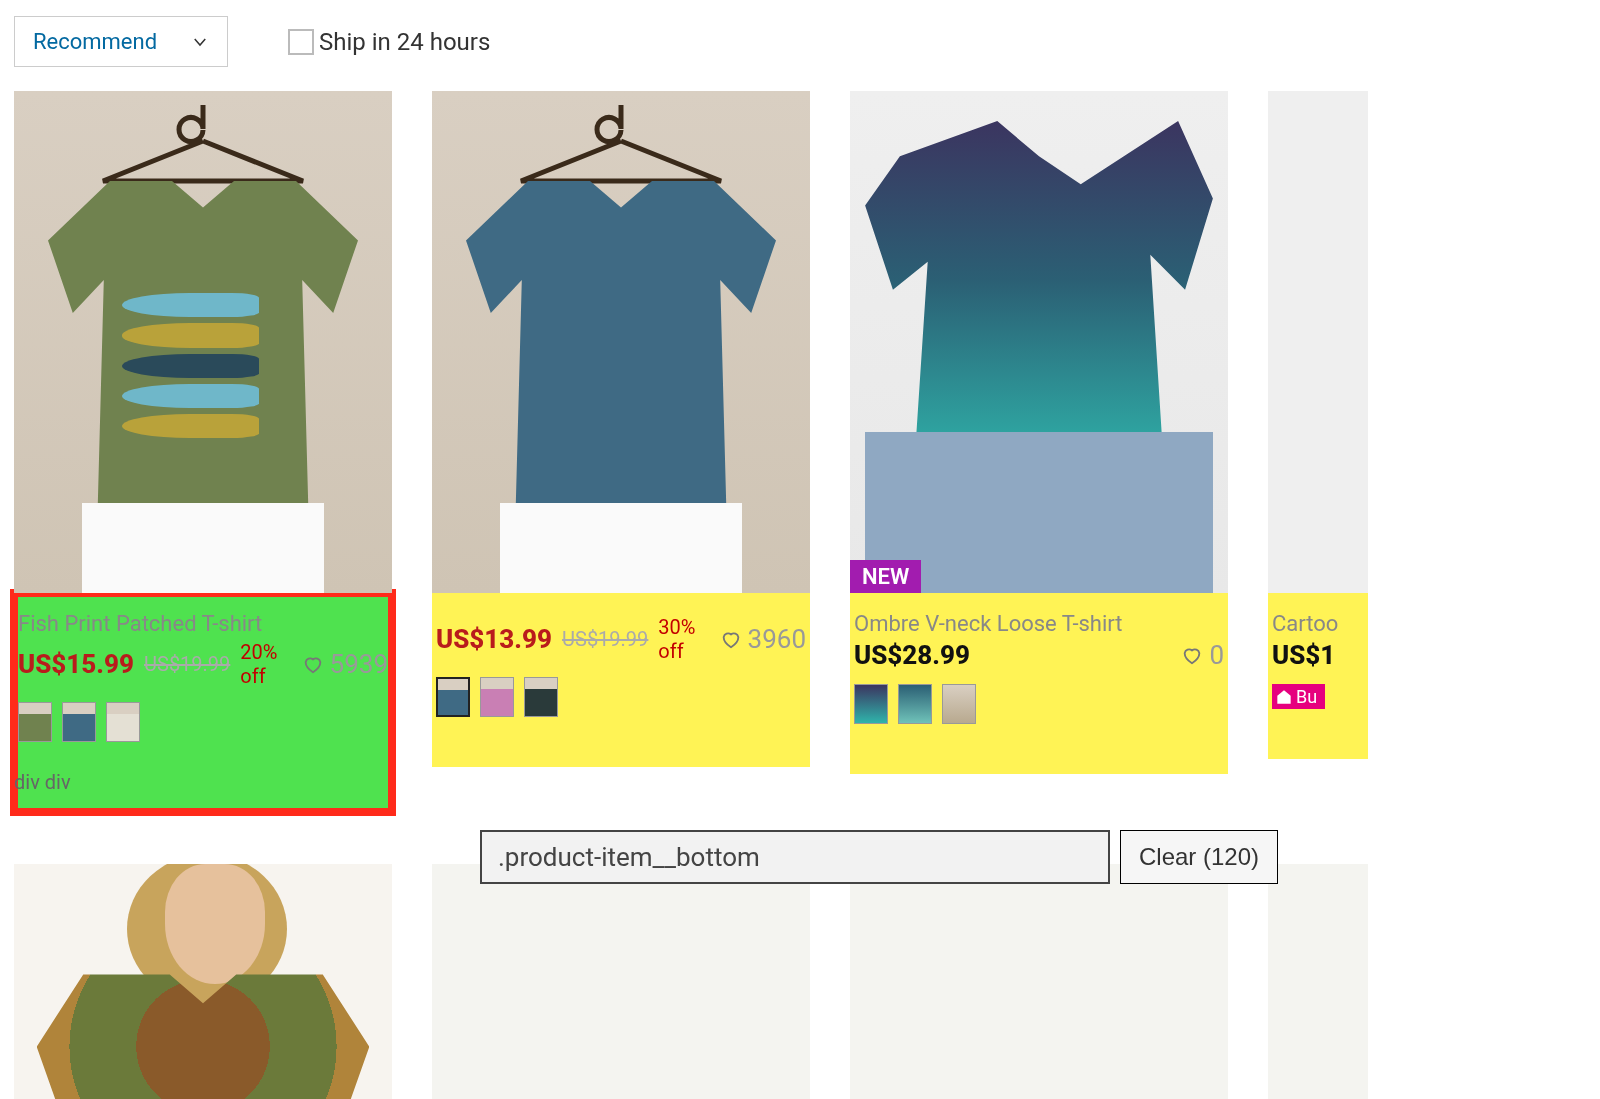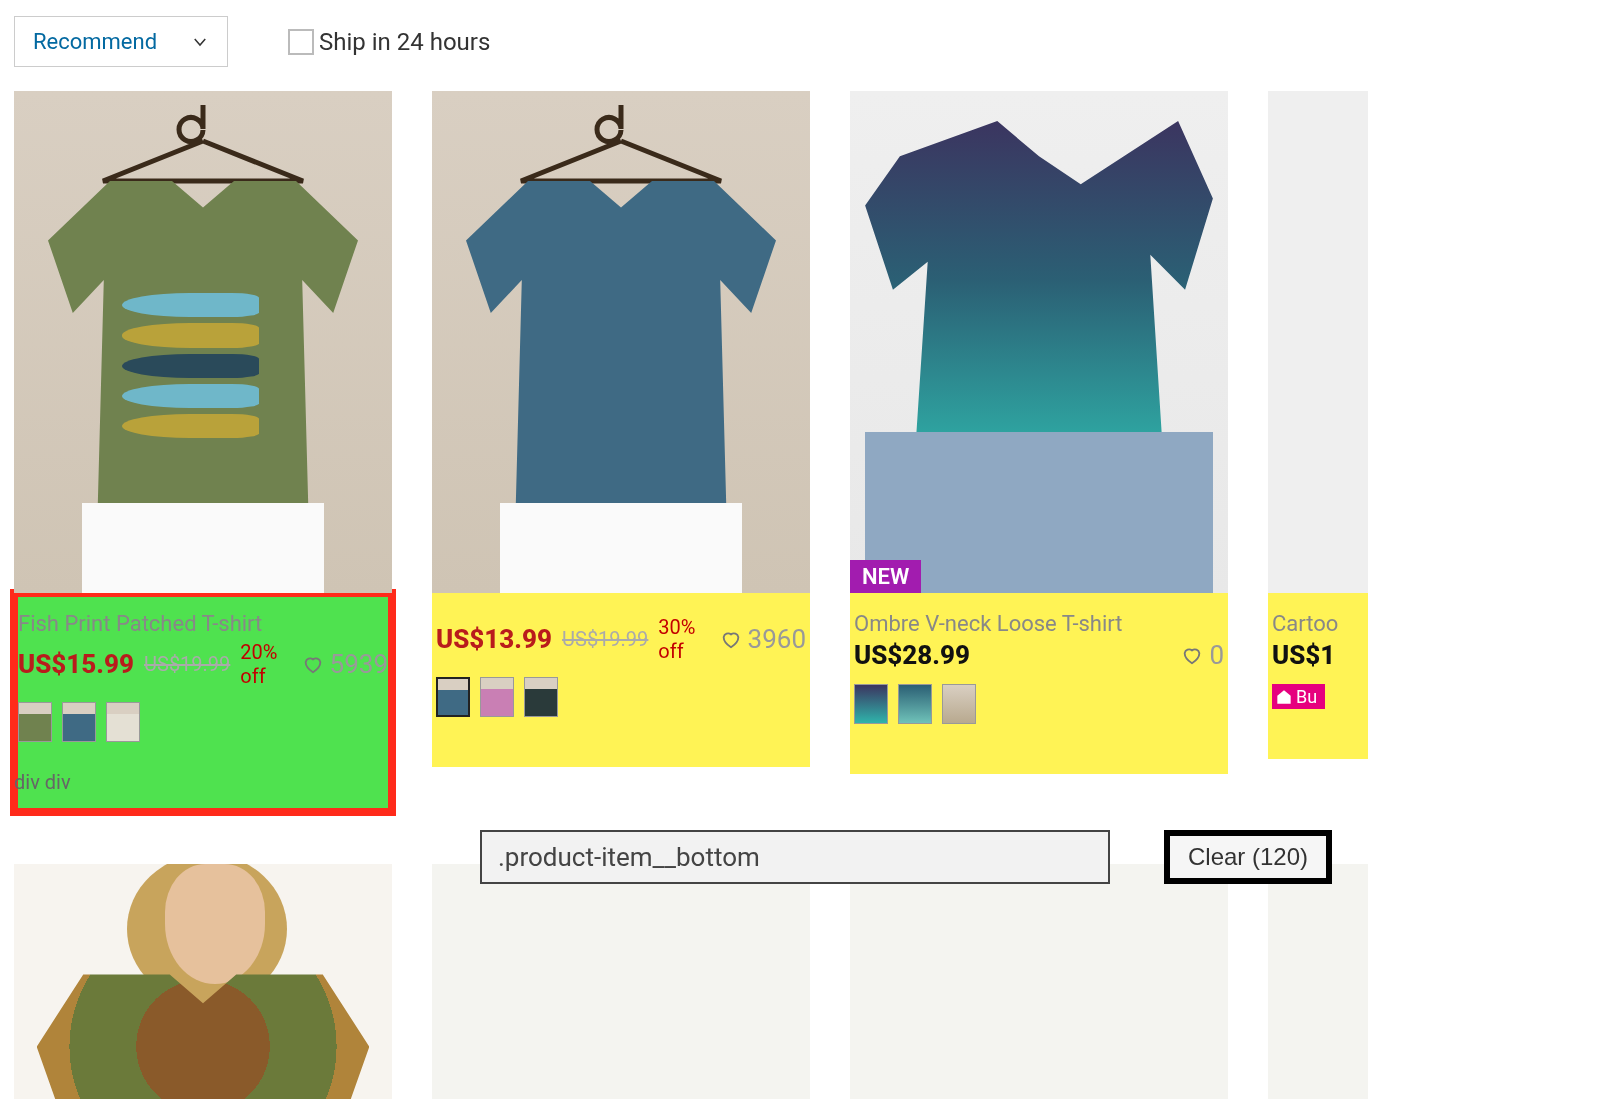--- a/index.html
+++ b/index.html
@@ -164,27 +164,26 @@
     height: 54px;
     border: 2px solid #444;
     background: #f2f2f2;
     font-size: 26px;
     padding: 0 16px;
     color: #444;
     font-family: inherit;
   }
   .clear-btn {
     height: 54px;
-    border: 6px solid #000000;
+    border: 1px solid #000000;
     background: #f6f6f6;
     font-size: 24px;
     color: #333;
     padding: 0 18px;
     cursor: pointer;
-    margin-left: 44px;
   }
   
   .hanger-scene {
     width:100%; height:100%;
     background: linear-gradient(#d9cfc2,#cfc4b4);
     position:relative;
   }
   .hanger {
     position:absolute; top:14px; left:50%; transform:translateX(-50%);
     width:220px; height:80px;

